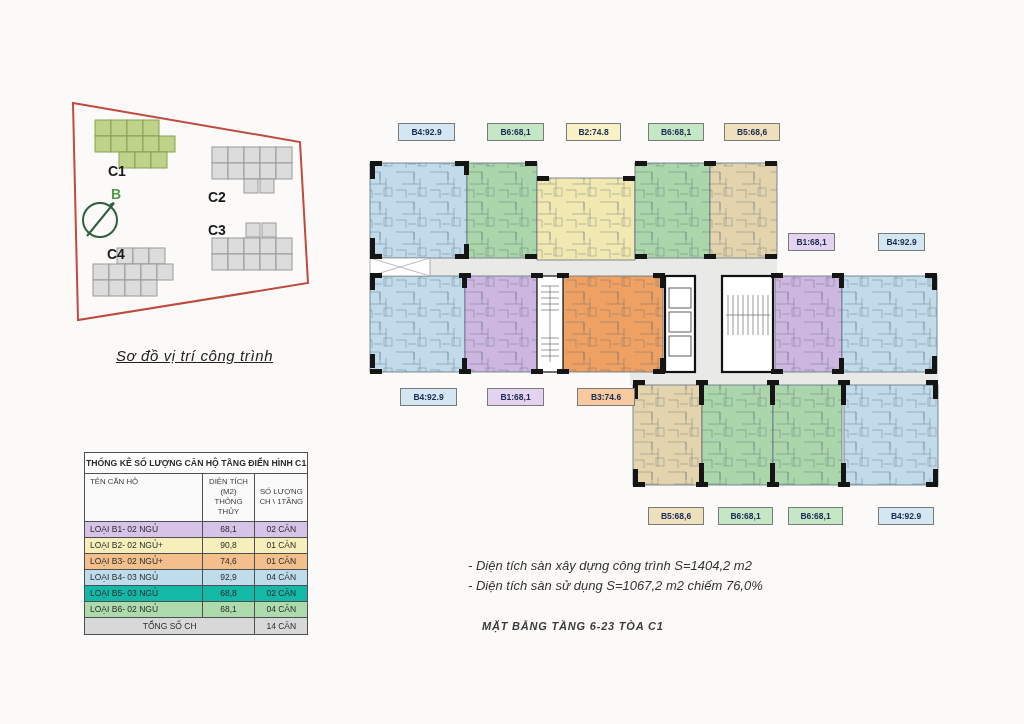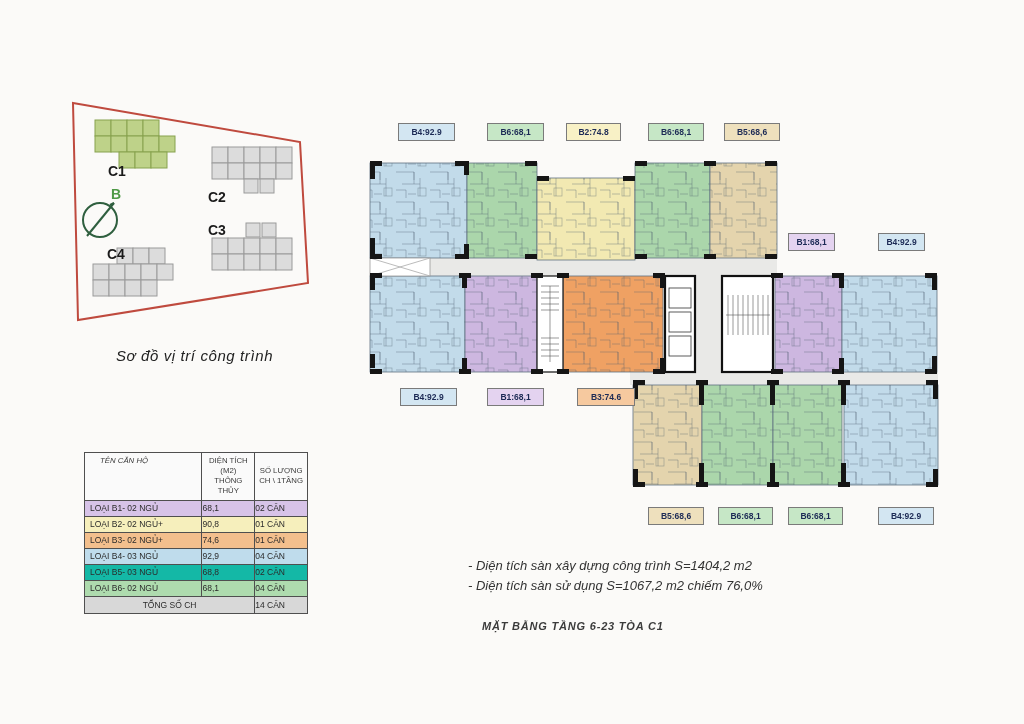--- a/index.html
+++ b/index.html
@@ -2,33 +2,33 @@
 <html><head>
 <meta charset="utf-8">
 <style>
   * { margin:0; padding:0; box-sizing:border-box; }
   html,body { width:1024px; height:724px; }
   body { font-family:"Liberation Sans", sans-serif; background:#fbfaf8; position:relative; overflow:hidden; }
   .page { position:absolute; inset:0; }
 
   
   .sitemap { position:absolute; left:62px; top:85px; width:260px; height:260px; }
-  .sitemap-caption { position:absolute; left:116px; top:347px; font-size:15px; font-style:italic; color:#222; letter-spacing:.6px; }
+  .sitemap-caption { position:absolute; left:116px; top:347px; font-size:15px; font-style:italic; color:#222; letter-spacing:.6px;text-decoration:underline; }
   .c-label { font:bold 14px "Liberation Sans", sans-serif; fill:#1a1a1a; }
   .b-label { font:bold 14px "Liberation Sans", sans-serif; fill:#4d9945; }
 
   
   .stats-table { position:absolute; left:84px; top:452px; width:224px; border-collapse:collapse; background:#fff; }
   .stats-table th, .stats-table td { border:1px solid #4f4f4f; color:#2b2b2b; }
   .tbl-title { font-size:8.7px; font-weight:bold; text-align:center; padding:5px 1px; color:#111; background:#fdfdfd; white-space:nowrap; }
   .tbl-head th { font-size:7.8px; font-weight:normal; color:#3a3a3a; padding:3px 2px; line-height:1.3; background:#fafafa; }
-  .tbl-head .h-name { text-align:left; padding-left:15px; vertical-align:top;font-style:italic; }
+  .tbl-head .h-name { text-align:left; padding-left:5px; vertical-align:top; }
   .trow td { font-size:8.5px; height:16px; }
   .trow .c-name { text-align:left; padding-left:5px; white-space:nowrap; }
-  .trow .c-area, .trow .c-qty, .tbl-total .c-qty { text-align:left; }
+  .trow .c-area, .trow .c-qty, .tbl-total .c-qty { text-align:center; }
   .row-b1 { background:#d7c3e8;padding-left:23px; }
   .row-b2 { background:#f6efbc;margin-left:33px; }
   .row-b3 { background:#f3bf8d; }
   .row-b4 { background:#bfdcec; }
   .row-b5 { background:#14b8a6; }
   .row-b6 { background:#aedbae; }
   .tbl-total td { background:#d8d8d8; font-size:8.5px; height:17px; text-align:center; }
 
   
   .floorplan { position:absolute; left:360px; top:140px; }
@@ -115,20 +115,23 @@
     <g>
       <circle cx="38" cy="135" r="17" fill="none" stroke="#2f5f3f" stroke-width="2"></circle>
       <line x1="25" y1="151" x2="52" y2="118" stroke="#2f5f3f" stroke-width="2"></line>
       <line x1="52" y1="118" x2="48" y2="120" stroke="#2f5f3f" stroke-width="2"></line>
     </g>
   </svg>
   <div class="sitemap-caption">Sơ đồ vị trí công trình</div>
 
   <table class="stats-table">
     <tbody>
+        <tr>
+          <th colspan="3" class="tbl-title">THỐNG KÊ SỐ LƯỢNG CĂN HỘ TẦNG ĐIỂN HÌNH C1</th>
+        </tr>
     <tr class="tbl-head">
       <th class="h-name" style="width:120px;">TÊN CĂN HỘ</th>
       <th style="width:54px;">
         <div>DIỆN TÍCH (M2)</div>
         <div>THÔNG THỦY</div>
       </th>
       <th style="width:54px;">
         <div>SỐ LƯỢNG</div>
         <div>CH \ 1TẦNG</div>
       </th>

